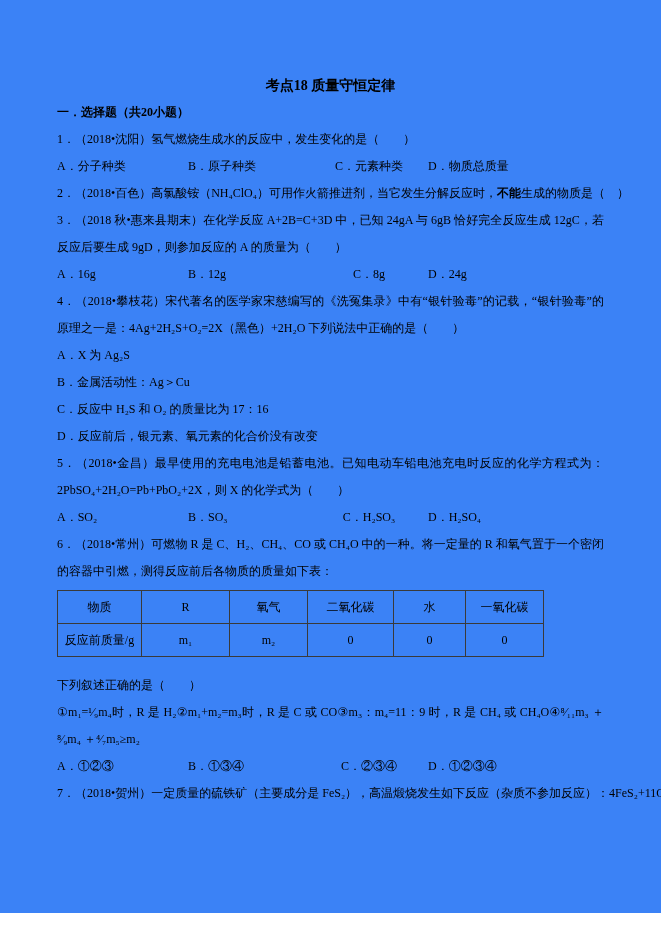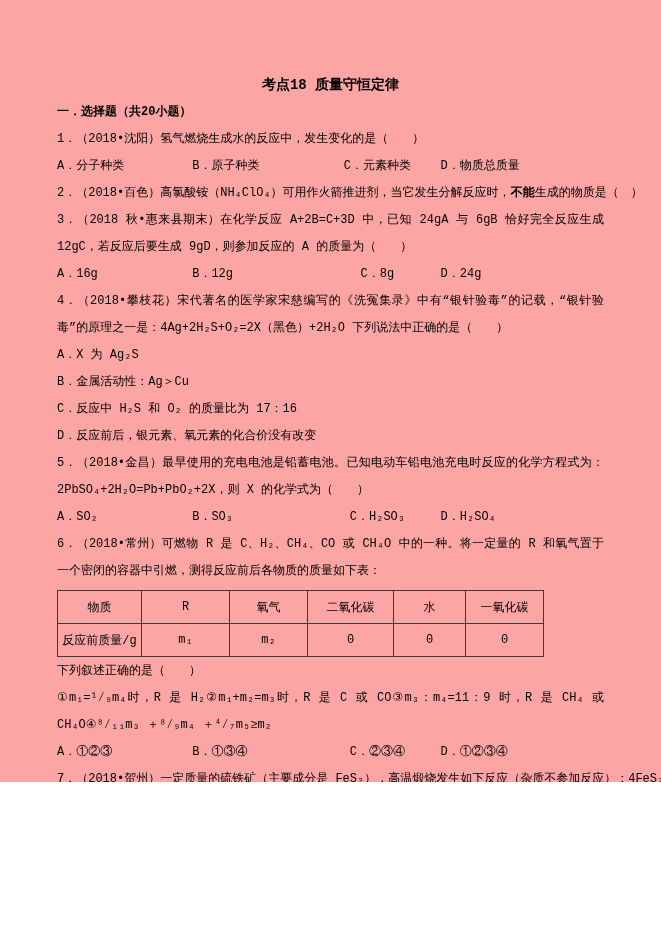--- a/index.html
+++ b/index.html
@@ -1,40 +1,40 @@
 <!DOCTYPE html>
 <html><head>
 <meta charset="utf-8">
 <style>
   html,body { margin:0; padding:0; background:#ffffff; }
   .page {
     position:relative;
-    width:661px; height:782px;
+    width:661px; height:913px;
     box-sizing:border-box;
     padding:72px 57px 30px 57px;
-    background:#fca5a5;
+    background:#3b82f6;
     color:#000000;
-    font-family:Liberation Mono, monospace;
+    font-family:Liberation Serif, serif;
     font-size:12px;
     overflow:hidden;
   }
   p, h1 { margin:0; line-height:27px; font-weight:normal; }
   .title { font-size:14px; font-weight:bold; text-align:center; }
   .bold { font-weight:bold; }
   .just { text-align:justify; }
   .nowrap { white-space:nowrap; }
   .opts { white-space:nowrap; }
   .opts .opt { display:inline-block; }
   .opts .o1 { min-width:128px; }
   .opts .o2 { min-width:122px; }
   .opts .o3 { min-width:112px;text-align:center; }
   table.mass {
     border-collapse:collapse;
     table-layout:fixed;
-    margin:5px 0 1px 0;
+    margin:5px 0 15px 0;
   }
   table.mass th, table.mass td {
     border:1px solid #3a3a3a;
     height:32px;
     text-align:center;
     font-weight:normal;
     font-size:12px;
     padding:0 3px;
     overflow:hidden;
   }

